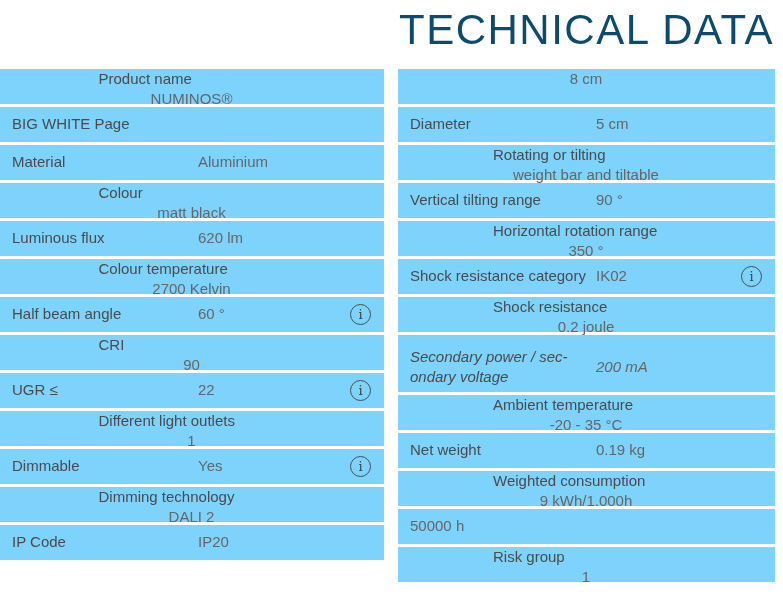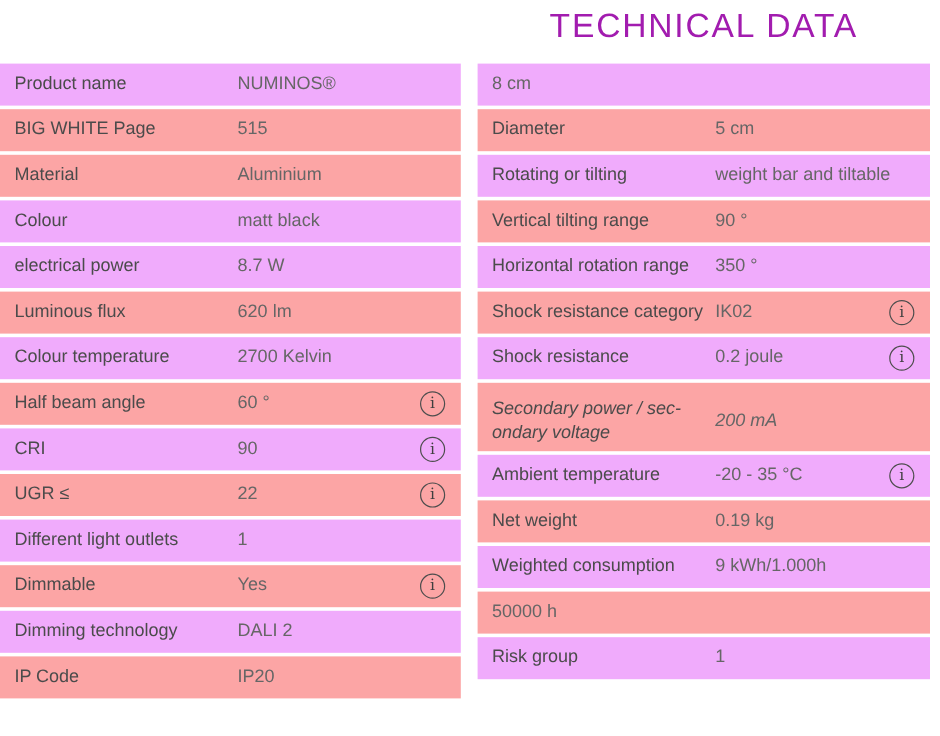--- a/index.html
+++ b/index.html
@@ -1,27 +1,27 @@
 <!DOCTYPE html>
 <html><head>
 <meta charset="utf-8">
 <style>
   * { margin:0; padding:0; box-sizing:border-box; }
   html,body { width:783px; height:613px; background:#ffffff; overflow:hidden;
               font-family:"Liberation Sans", sans-serif; }
   .header { width:377px; margin:6px 8px 0 auto; text-align:center; }
-  .page-title { font-size:28px; font-weight:300; letter-spacing:1.5px;
-                color:#a21caf; white-space:nowrap; }
+  .page-title { font-size:42px; font-weight:300; letter-spacing:1.5px;
+                color:#0c4a6e; white-space:nowrap; }
   .main { display:flex; gap:14px; margin-top:15px; }
   .spec-table { display:flex; flex-direction:column; }
   .spec-table.left  { width:384px; }
   .spec-table.right { width:377px; }
   .row { display:flex; align-items:center; height:35px; margin-bottom:3px;
-         padding:0 13px 0 12px; font-size:15px; background:#fca5a5; }
-  .row.shaded { background:#f0abfc; }
+         padding:0 13px 0 12px; font-size:15px; background:#7dd3fc; }
+  .row.shaded { background:#7dd3fc;flex-direction:column; }
   .row.tall { height:57px; align-items:center; padding-top:7px;font-style:italic; }
   .label { width:186px; flex:none; color:#4b4b4b; white-space:pre-line;
            line-height:1.35; }
   .value { flex:1; color:#666666; line-height:1.35; }
   .info  { flex:none; width:21px; height:21px; border:1px solid #4d4d4d;
            border-radius:50%; display:flex; align-items:center; justify-content:center;
            font-family:"DejaVu Serif", serif; font-size:13px; line-height:1;
            color:#3f3f3f; background:transparent; cursor:pointer; align-self:center; }
 </style>
 </head>
@@ -32,33 +32,28 @@
 </div>
 
 <div class="main">
   <div class="spec-table left">
       <div class="row shaded">
         <span class="label">Product name</span>
         <span class="value">NUMINOS®</span>
       </div>
       <div class="row">
         <span class="label">BIG WHITE Page</span>
-        <span class="value">515</span>
       </div>
       <div class="row">
         <span class="label">Material</span>
         <span class="value">Aluminium</span>
       </div>
       <div class="row shaded">
         <span class="label">Colour</span>
         <span class="value">matt black</span>
-      </div>
-      <div class="row shaded">
-        <span class="label">electrical power</span>
-        <span class="value">8.7 W</span>
       </div>
       <div class="row">
         <span class="label">Luminous flux</span>
         <span class="value">620 lm</span>
       </div>
       <div class="row shaded">
         <span class="label">Colour temperature</span>
         <span class="value">2700 Kelvin</span>
       </div>
       <div class="row">

